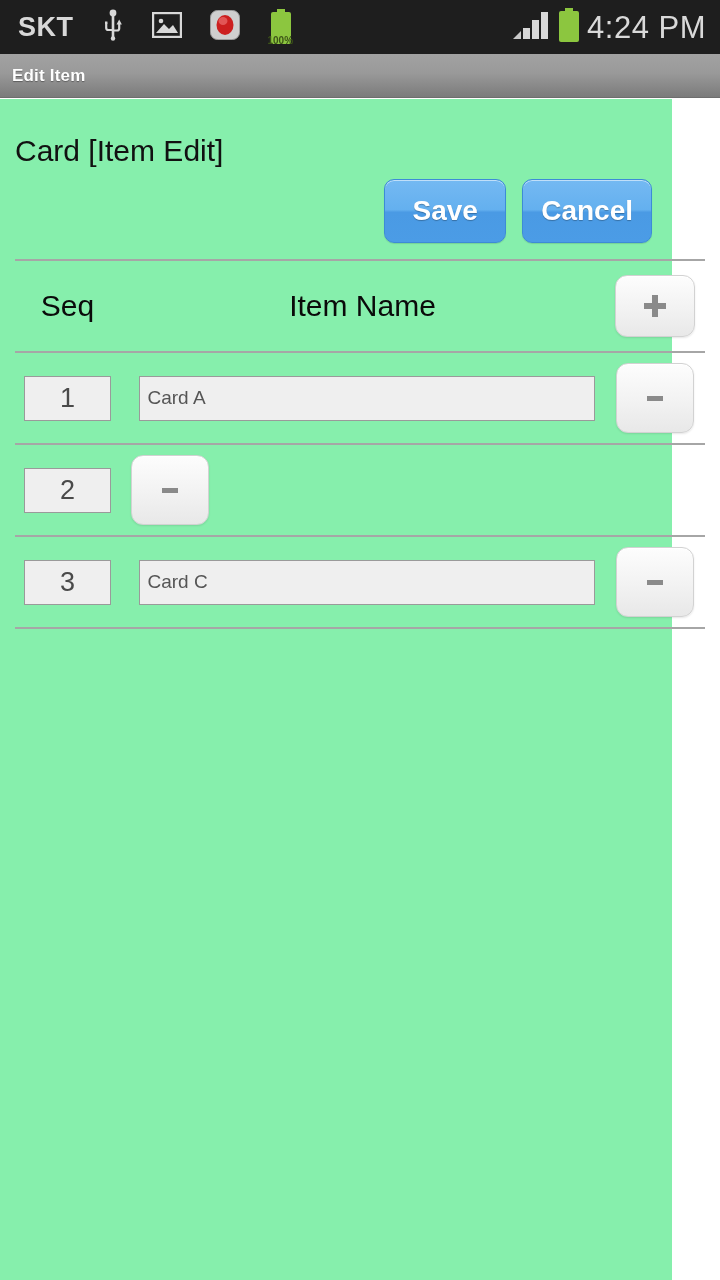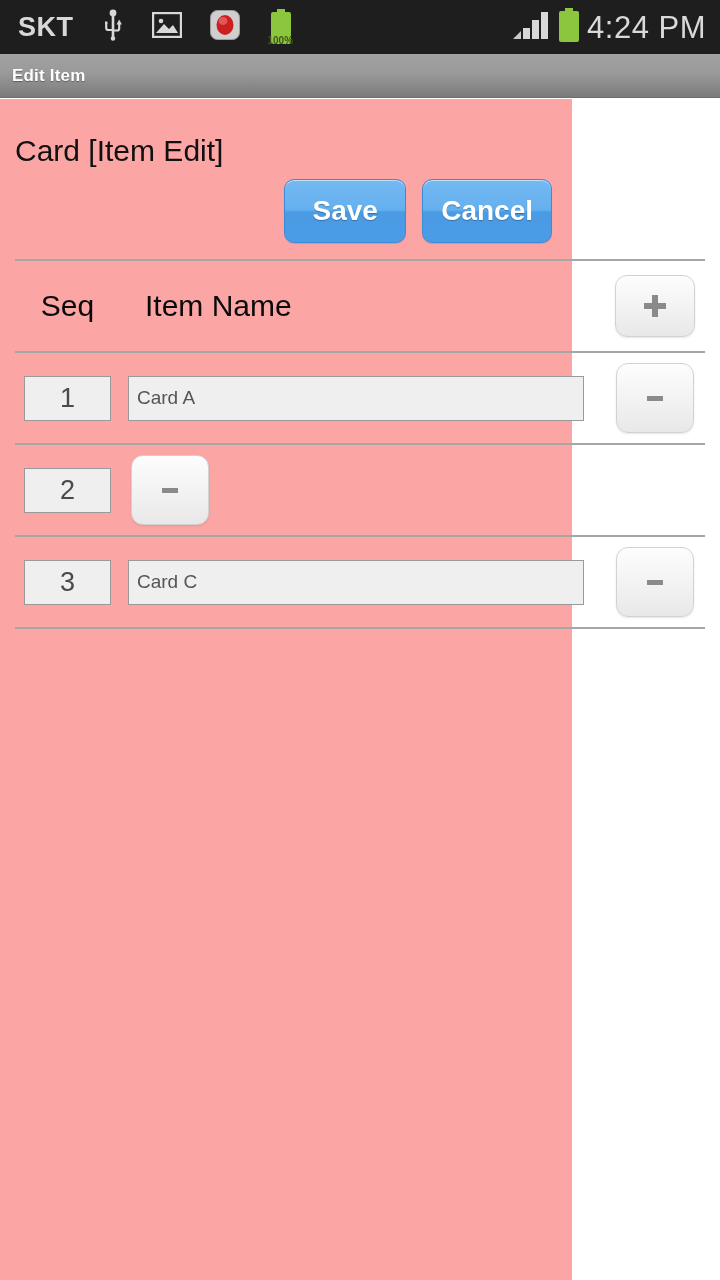--- a/index.html
+++ b/index.html
@@ -91,23 +91,23 @@
     font-size: 17px;
     font-weight: bold;
     letter-spacing: 0.2px;
     text-shadow: 0 1px 1px rgba(0,0,0,0.35);
   }
 
   
   #content {
     position: absolute;
     top: 99px; left: 0;
-    width: 572px;
+    width: 672px;
     height: 1181px;
-    background: #fca5a5;
+    background: #86efac;
   }
 
   #page-heading {
     position: absolute;
     left: 15px;
     top: 35px;
     font-size: 30px;
     color: #111111;
     white-space: nowrap;
   }
@@ -153,37 +153,36 @@
     width: 100%;
   }
   .table-row {
     display: flex;
     align-items: center;
     position: relative;
     box-sizing: border-box;
   }
   #header-row {
     height: 90px;
-    gap: 25px;
   }
   .data-row {
     height: 90px;
   }
   .col-seq {
     width: 105px;
     flex: 0 0 105px;
     display: flex;
     align-items: center;
     justify-content: center;
   }
   .col-name {
     flex: 1 1 auto;
     display: flex;
     align-items: center;
-    justify-content: flex-start;
+    justify-content: center;
   }
   .col-action {
     width: 100px;
     flex: 0 0 100px;
     display: flex;
     align-items: center;
     justify-content: center;
   }
   .header-label {
     font-size: 30px;

